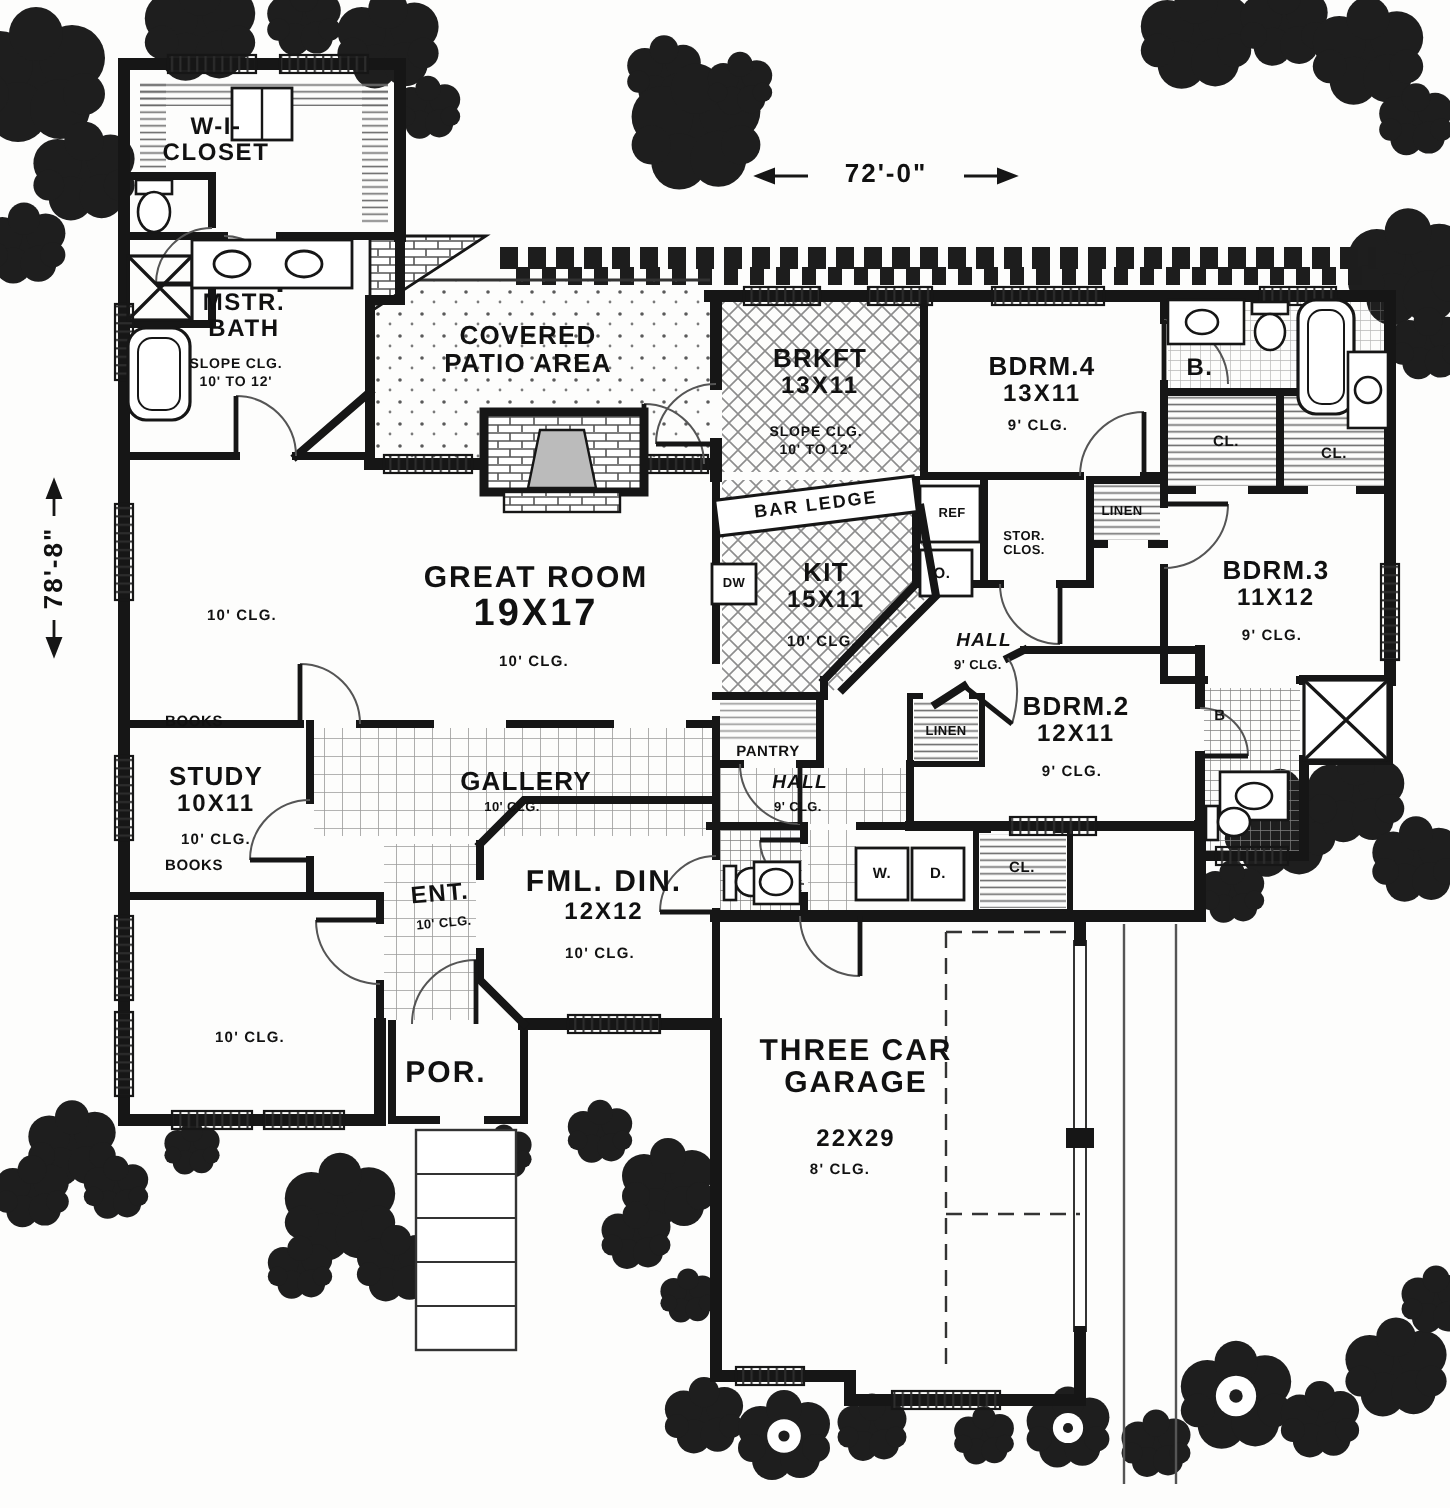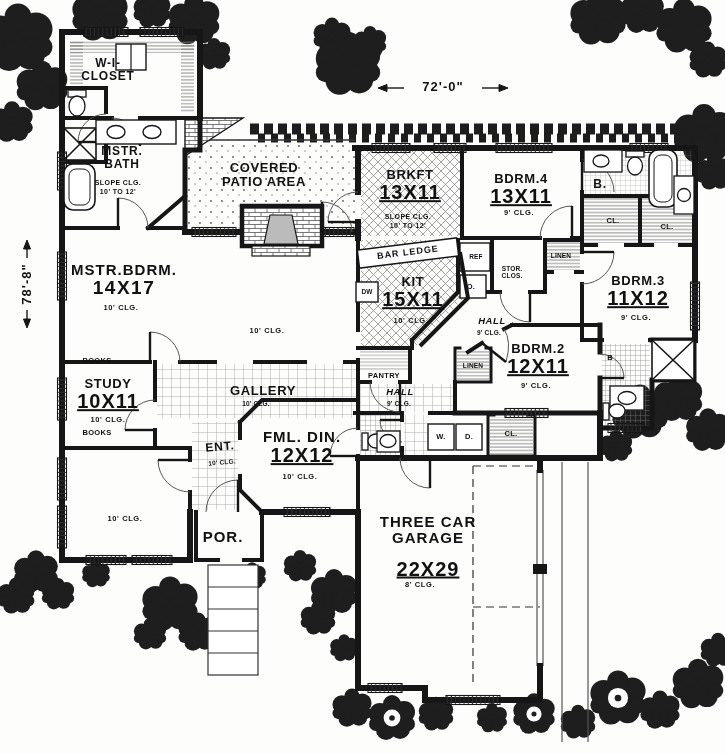--- a/index.html
+++ b/index.html
@@ -4,21 +4,21 @@
 <style>
   html,body{margin:0;padding:0;background:#fff;}
   #plan{position:relative;width:725px;height:754px;background:#fdfdfc;overflow:hidden;
         font-family:"Liberation Sans",sans-serif;}
   #plan svg{position:absolute;left:0;top:0;}
   .lbl{position:absolute;transform:translate(-50%,-50%);text-align:center;color:#111;
        font-weight:bold;line-height:1.08;white-space:nowrap;z-index:5;}
   .nm{font-size:15px;letter-spacing:1px;}
   .nm-sm{font-size:13px;letter-spacing:.6px;}
   .sz{font-size:19px;letter-spacing:1.5px;}
-  .sz-sm{font-size:20px;letter-spacing:1px;text-decoration:underline;}
+  .sz-sm{font-size:12px;letter-spacing:1px;}
   .clg{font-size:7.5px;letter-spacing:.6px;}
   .note{font-size:7px;letter-spacing:.4px;line-height:1.3;}
   .mid{font-size:12px;letter-spacing:.8px;}
   .hall{font-size:9.5px;letter-spacing:.6px;font-style:italic;}
   .tiny{font-size:7.5px;letter-spacing:.3px;}
   .micro{font-size:6.5px;letter-spacing:.2px;}
   .dim{font-size:13px;letter-spacing:1px;}
   .rot-l{transform:translate(-50%,-50%) rotate(-90deg);}
   .rot-bar{transform:translate(-50%,-50%) rotate(-7deg);font-size:9px;letter-spacing:1px;}
   .rot-ent{transform:translate(-50%,-50%) rotate(-5deg);}
@@ -394,26 +394,26 @@
 
 <div class="lbl" style="left:521px;top:190px">
   <div class="nm-sm">BDRM.4</div>
   <div class="sz-sm">13X11</div>
 </div>
 <div class="lbl clg" style="left:519px;top:213px">9' CLG.</div>
 
 <div class="lbl mid" style="left:600px;top:184px">B.</div>
 <div class="lbl tiny" style="left:610px;top:358px">B</div>
 
-<div class="lbl" style="left:124px;top:280px">
-  <div class="nm">MSTR.BDRM.</div>
-  <div class="sz">14X17</div>
-</div>
 <div class="lbl clg" style="left:121px;top:308px">10' CLG.</div>
 
+<div class="lbl" style="left:268px;top:300px">
+  <div class="nm">GREAT ROOM</div>
+  <div class="sz">19X17</div>
+</div>
 <div class="lbl clg" style="left:267px;top:331px">10' CLG.</div>
 
 <div class="lbl rot-bar" style="left:408px;top:253px">BAR LEDGE</div>
 
 <div class="lbl" style="left:413px;top:293px">
   <div class="nm-sm">KIT</div>
   <div class="sz-sm">15X11</div>
 </div>
 <div class="lbl clg" style="left:411px;top:321px">10' CLG.</div>
 

